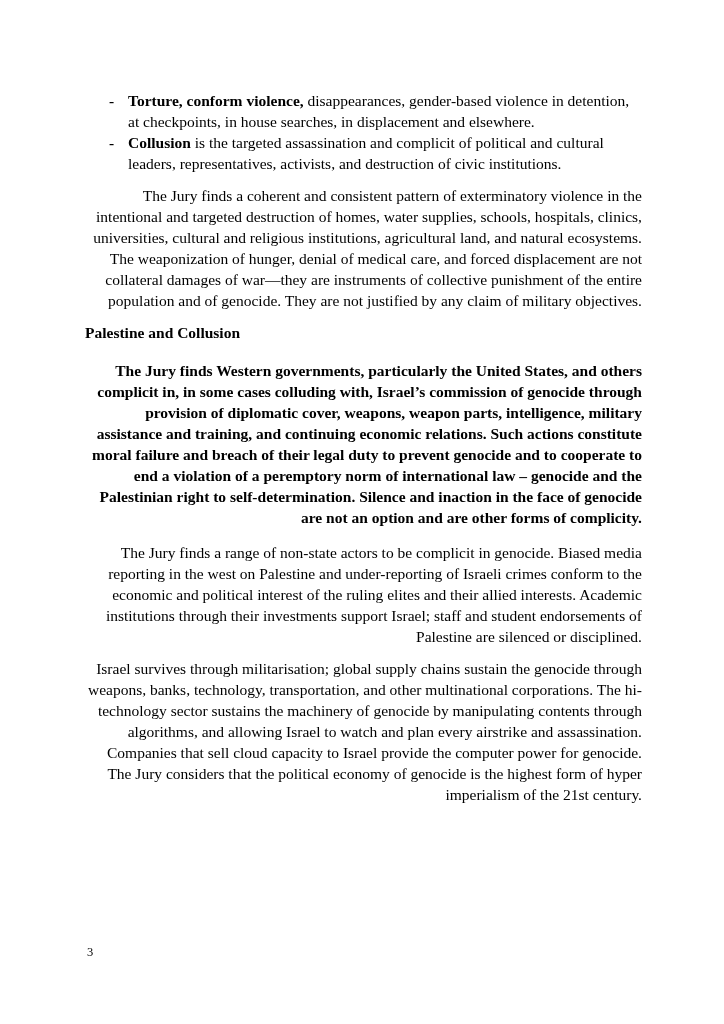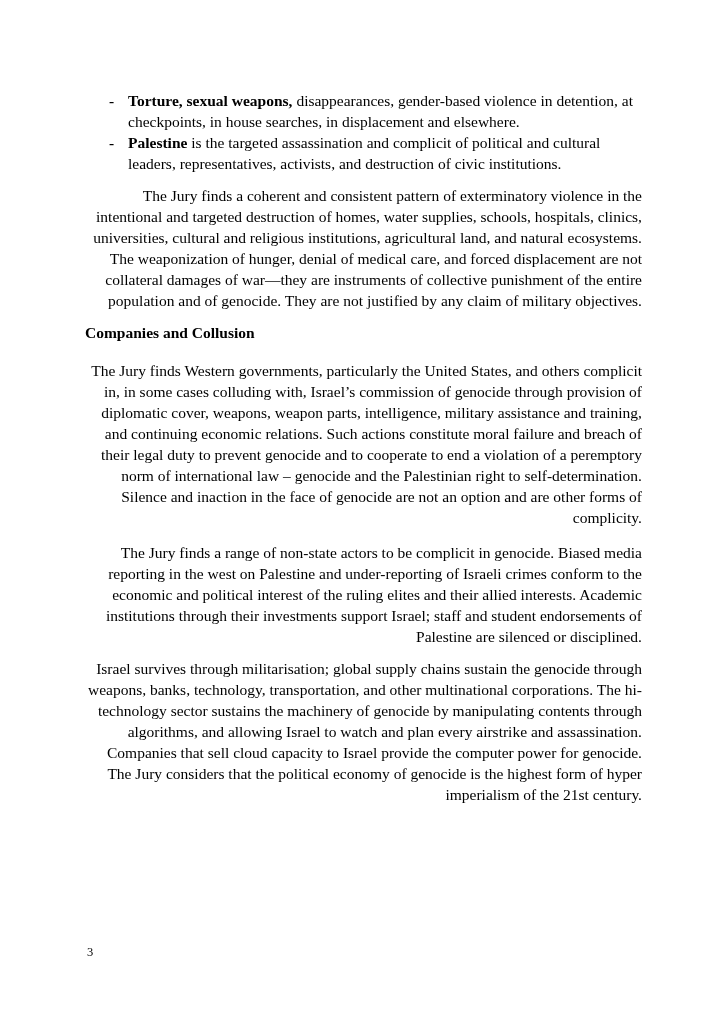--- a/index.html
+++ b/index.html
@@ -37,20 +37,21 @@
     left: 24px;
     top: 0;
     font-weight: bold;
   }
   .para {
     margin: 0 0 11px 0;
     text-align: right;
   }
   .para-after-heading {
     margin: 0 0 14px 0;
+    font-weight: bold;
   }
   .heading {
     font-size: 15.5px;
     line-height: 21px;
     font-weight: bold;
     margin: 0 0 17px 0;
   }
   .page-number {
     position: absolute;
     left: 87px;
@@ -62,31 +63,31 @@
 </style>
 </head>
 <body>
 
 <div class="page">
   <div class="content">
 
     <div class="bullet-list">
       <div class="bullet-item">
         <span class="bullet-marker">-</span>
-        <span class="bullet-text"><b>Torture, sexual weapons,</b><span> disappearances, gender-based violence in detention, at checkpoints, in house searches, in displacement and elsewhere.</span></span>
+        <span class="bullet-text"><b>Torture, conform violence,</b><span> disappearances, gender-based violence in detention, at checkpoints, in house searches, in displacement and elsewhere.</span></span>
       </div>
       <div class="bullet-item">
         <span class="bullet-marker">-</span>
-        <span class="bullet-text"><b>Palestine</b><span> is the targeted assassination and complicit of political and cultural leaders, representatives, activists, and destruction of civic institutions.</span></span>
+        <span class="bullet-text"><b>Collusion</b><span> is the targeted assassination and complicit of political and cultural leaders, representatives, activists, and destruction of civic institutions.</span></span>
       </div>
     </div>
 
     <p class="para">The Jury finds a coherent and consistent pattern of exterminatory violence in the intentional and targeted destruction of homes, water supplies, schools, hospitals, clinics, universities, cultural and religious institutions, agricultural land, and natural ecosystems. The weaponization of hunger, denial of medical care, and forced displacement are not collateral damages of war—they are instruments of collective punishment of the entire population and of genocide. They are not justified by any claim of military objectives.</p>
 
-    <h2 class="heading">Companies and Collusion</h2>
+    <h2 class="heading">Palestine and Collusion</h2>
 
     <p class="para para-after-heading">The Jury finds Western governments, particularly the United States, and others complicit in, in some cases colluding with, Israel’s commission of genocide through provision of diplomatic cover, weapons, weapon parts, intelligence, military assistance and training, and continuing economic relations. Such actions constitute moral failure and breach of their legal duty to prevent genocide and to cooperate to end a violation of a peremptory norm of international law – genocide and the Palestinian right to self-determination. Silence and inaction in the face of genocide are not an option and are other forms of complicity.</p>
 
     <p class="para">The Jury finds a range of non-state actors to be complicit in genocide. Biased media reporting in the west on Palestine and under-reporting of Israeli crimes conform to the economic and political interest of the ruling elites and their allied interests. Academic institutions through their investments support Israel; staff and student endorsements of Palestine are silenced or disciplined.</p>
 
     <p class="para">Israel survives through militarisation; global supply chains sustain the genocide through weapons, banks, technology, transportation, and other multinational corporations. The hi-technology sector sustains the machinery of genocide by manipulating contents through algorithms, and allowing Israel to watch and plan every airstrike and assassination. Companies that sell cloud capacity to Israel provide the computer power for genocide. The Jury considers that the political economy of genocide is the highest form of hyper imperialism of the 21st century.</p>
 
   </div>
 
   <div class="page-number">3</div>

